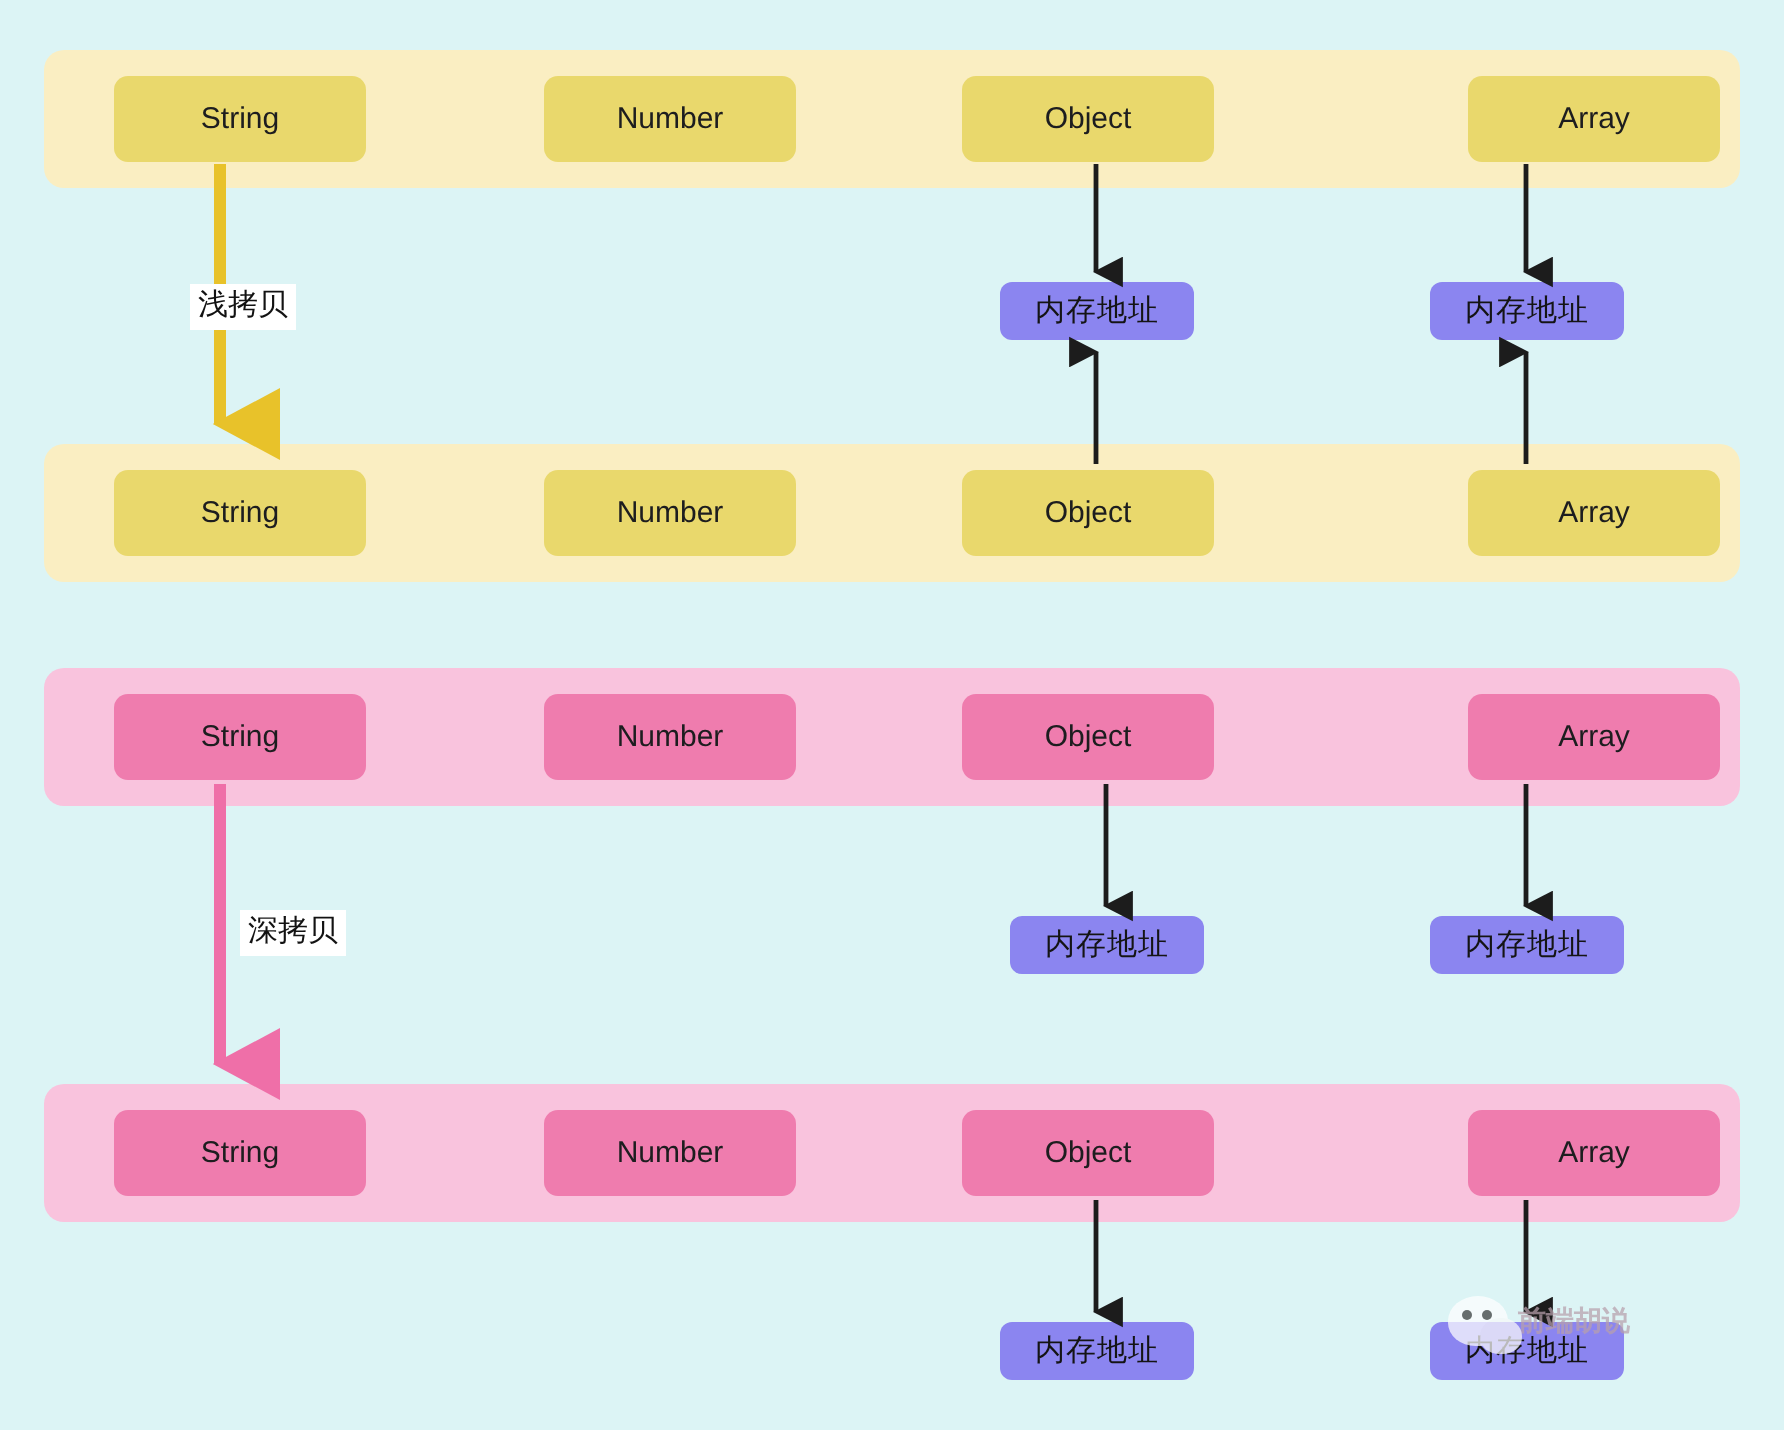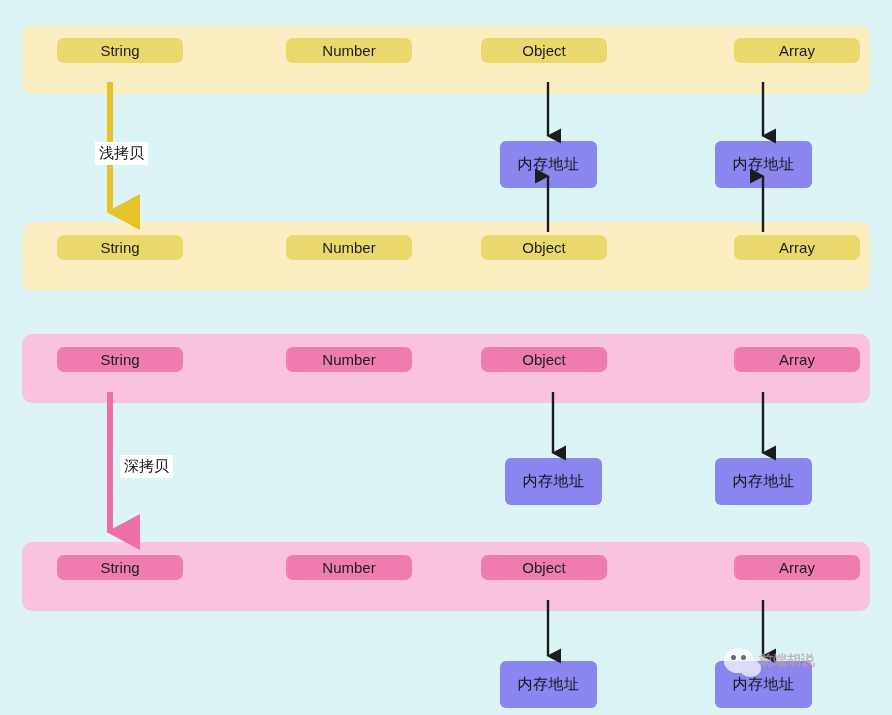--- a/index.html
+++ b/index.html
@@ -29,41 +29,41 @@
     box-sizing: border-box;
   }
   .band.yellow { background: #faeec2; }
   .band.pink   { background: #f9c3dd; }
 
   
   .chip {
     position: absolute;
     top: 13px;
     width: 126px;
-    height: 25px;
+    height: 43px;
     border-radius: 7px;
     display: flex;
     align-items: center;
     justify-content: center;
     font-size: 15px;
     color: #1d1d1f;
     box-sizing: border-box;
   }
   .chip.yellow { background: #e9d86c; }
   .chip.pink   { background: #ef7cae; }
   .chip.c0 { left: 35px; }
-  .chip.c1 { left: 264px; }
+  .chip.c1 { left: 250px; }
   .chip.c2 { left: 459px; }
   .chip.c3 { left: 712px; }
 
   
   .mem {
     position: absolute;
     width: 97px;
-    height: 47px;
+    height: 29px;
     border-radius: 6px;
     background: #8b85f0;
     display: flex;
     align-items: center;
     justify-content: center;
     font-size: 15px;
     color: #141414;
     letter-spacing: 0.5px;
   }
 

